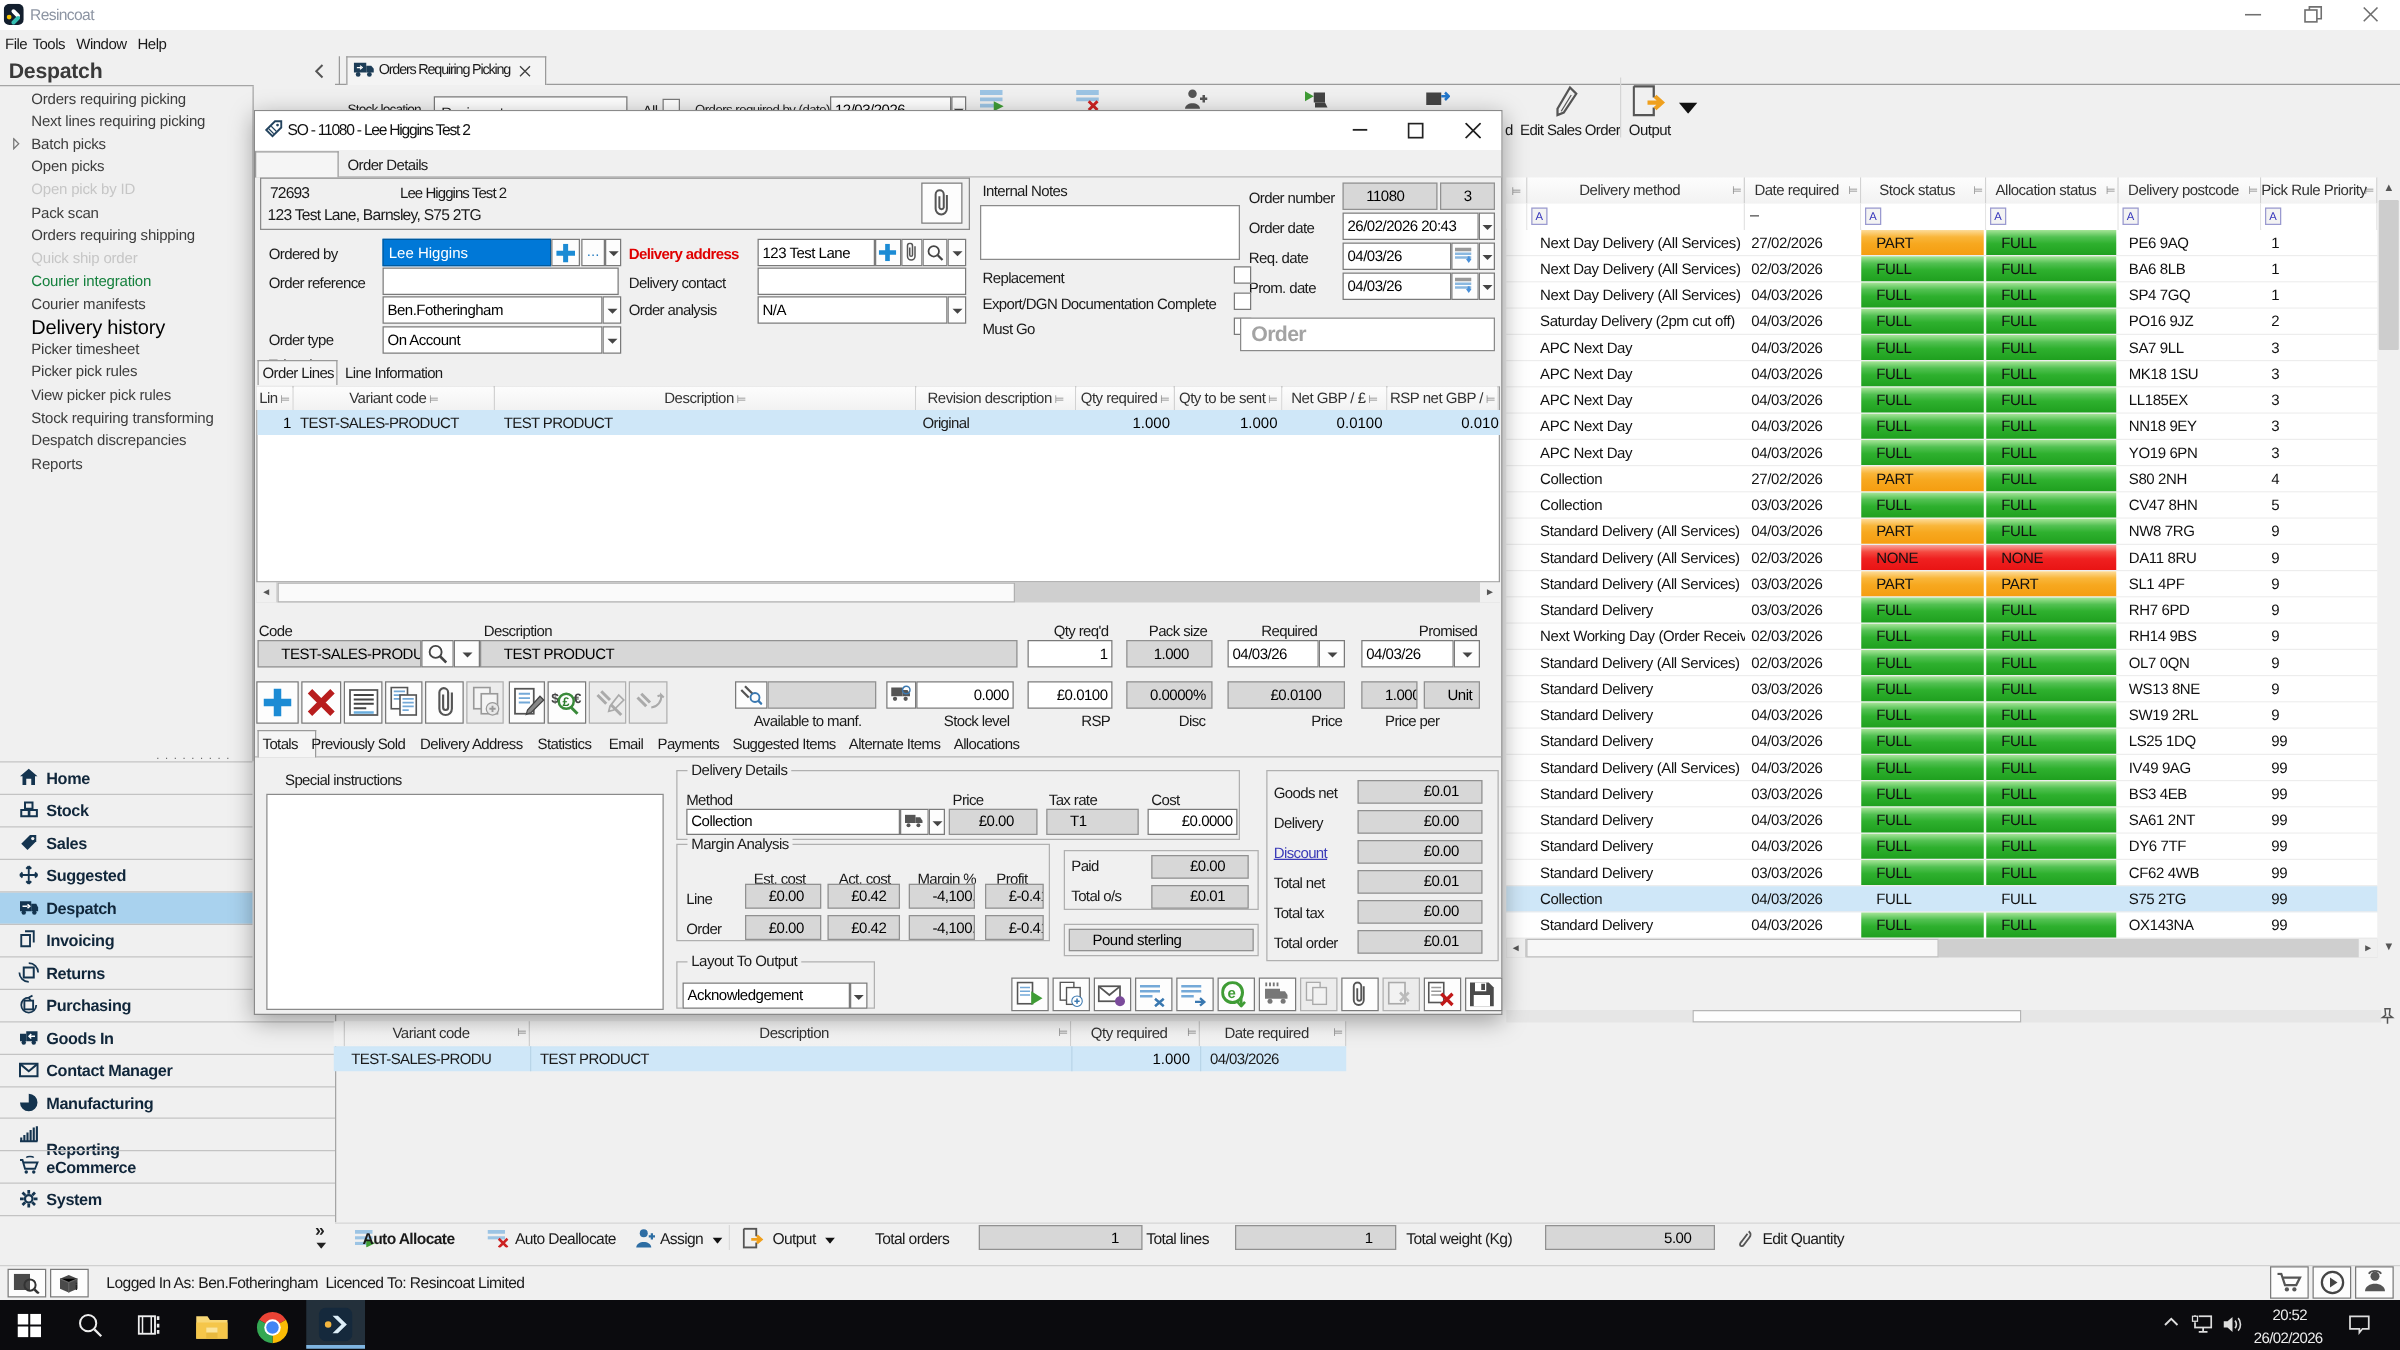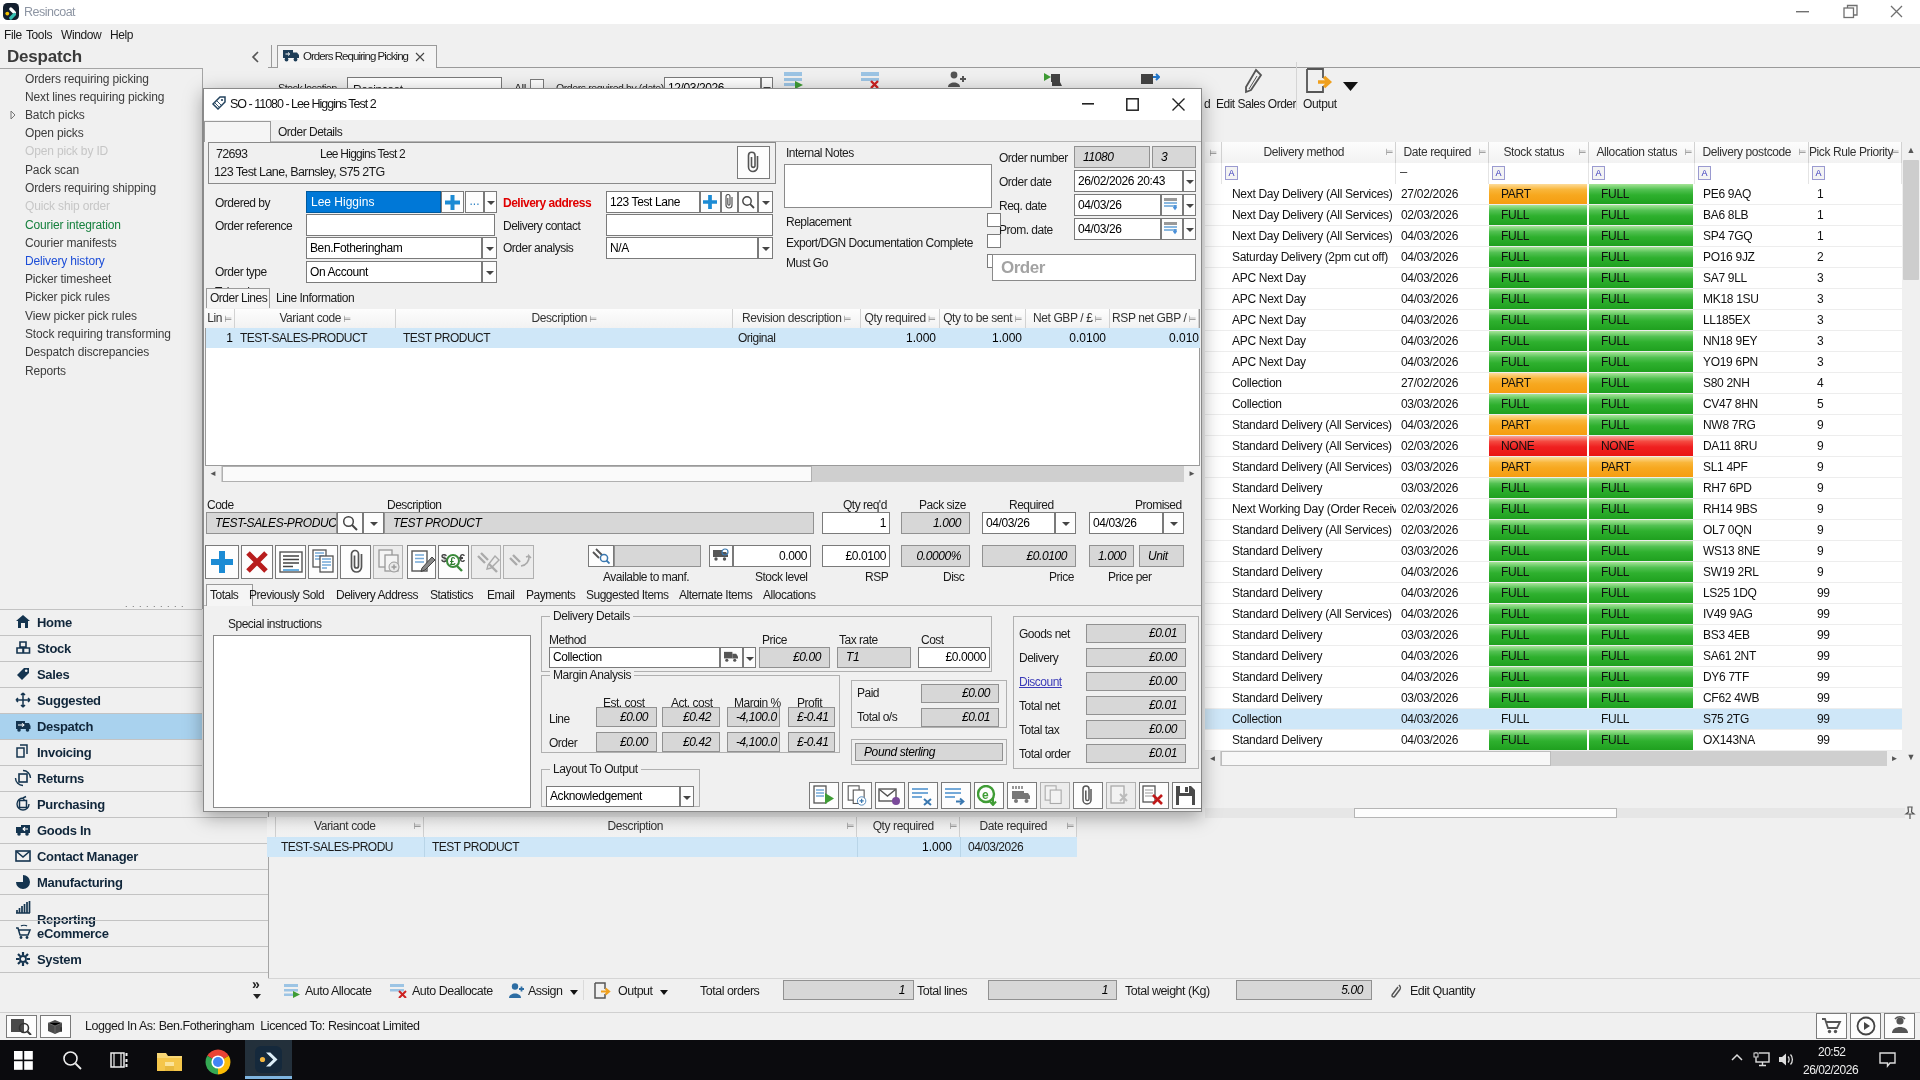--- a/index.html
+++ b/index.html
@@ -1,21 +1,21 @@
 <!DOCTYPE html>
 <html><head><meta charset="utf-8"><style>
 *{margin:0;padding:0;box-sizing:border-box;}
 html,body{width:1920px;height:1080px;overflow:hidden;background:#f0f0f0;
  font-family:"Liberation Sans",sans-serif;-webkit-font-smoothing:antialiased;}
 .ab{position:absolute;}
 .t{font-size:12px;color:#1a1a1a;white-space:nowrap;letter-spacing:-0.5px;}
 .fld{background:#fff;border:1px solid #7a7a7a;font-size:12px;color:#000;
  line-height:19px;padding:0 3px;white-space:nowrap;overflow:hidden;letter-spacing:-0.4px;}
 .gfld{background:#d7d7d7;border:1px solid #919191;font-size:12px;color:#000;
- line-height:19px;padding:0 8px;white-space:nowrap;overflow:hidden;letter-spacing:-0.4px;font-style:italic;}
+ line-height:19px;padding:0 18px;white-space:nowrap;overflow:hidden;letter-spacing:-0.4px;}
 .rt{text-align:right;}
 .dd{background:#fdfdfd;border:1px solid #7a7a7a;}
 .dd:after{content:"";position:absolute;left:50%;top:50%;margin:-1px 0 0 -4px;
  border:4px solid transparent;border-top:4px solid #444;}
 .btn{background:#fdfdfd;border:1px solid #7a7a7a;}
 .grp{border:1px solid #b0b0b0;}
 .grplbl{position:absolute;top:-8px;left:8px;background:#f0f0f0;font-size:12px;letter-spacing:-0.4px;
  color:#1a1a1a;padding:0 3px;white-space:nowrap;}
 .full{background:linear-gradient(180deg,#a6e598 0%,#52c152 28%,#2eb02e 55%,#1fa01f 100%);}
 .part{background:linear-gradient(180deg,#fddc9a 0%,#f9b63a 28%,#f7a81f 55%,#f59d10 100%);}
@@ -63,21 +63,21 @@
 <svg class="ab" style="left:10px;top:110px" width="6" height="10" viewBox="0 0 6 10">
     <path d="M1 1 L5 5 L1 9 Z" fill="none" stroke="#777" stroke-width="1"></path>
   </svg>
 <div class="ab t" style="left:25px;top:126px;color:#3d3d3d;font-size:12px;letter-spacing:-0.15px;">Open picks</div>
 <div class="ab t" style="left:25px;top:144px;color:#c6c6c6;font-size:12px;letter-spacing:-0.15px;">Open pick by ID</div>
 <div class="ab t" style="left:25px;top:163px;color:#3d3d3d;font-size:12px;letter-spacing:-0.15px;">Pack scan</div>
 <div class="ab t" style="left:25px;top:181px;color:#3d3d3d;font-size:12px;letter-spacing:-0.15px;">Orders requiring shipping</div>
 <div class="ab t" style="left:25px;top:199px;color:#c6c6c6;font-size:12px;letter-spacing:-0.15px;">Quick ship order</div>
 <div class="ab t" style="left:25px;top:218px;color:#15803d;font-size:12px;letter-spacing:-0.15px;">Courier integration</div>
 <div class="ab t" style="left:25px;top:236px;color:#3d3d3d;font-size:12px;letter-spacing:-0.15px;">Courier manifests</div>
-<div class="ab t" style="left:25px;top:254px;color:#1d4ed8;font-size:12px;letter-spacing:-0.15px;">Delivery history</div>
+<div class="ab t" style="left:25px;top:254px;color:#000000;font-size:16px;letter-spacing:-0.15px;">Delivery history</div>
 <div class="ab t" style="left:25px;top:272px;color:#3d3d3d;font-size:12px;letter-spacing:-0.15px;">Picker timesheet</div>
 <div class="ab t" style="left:25px;top:290px;color:#3d3d3d;font-size:12px;letter-spacing:-0.15px;">Picker pick rules</div>
 <div class="ab t" style="left:25px;top:309px;color:#3d3d3d;font-size:12px;letter-spacing:-0.15px;">View picker pick rules</div>
 <div class="ab t" style="left:25px;top:327px;color:#3d3d3d;font-size:12px;letter-spacing:-0.15px;">Stock requiring transforming</div>
 <div class="ab t" style="left:25px;top:345px;color:#3d3d3d;font-size:12px;letter-spacing:-0.15px;">Despatch discrepancies</div>
 <div class="ab t" style="left:25px;top:364px;color:#3d3d3d;font-size:12px;letter-spacing:-0.15px;">Reports</div>
 <div class="ab t" style="left:125px;top:599px;color:#666;font-size:9px;letter-spacing:1px;">. . . . . . . . .</div>
 <div class="ab sep" style="left:0px;top:609px;width:202px;height:1px;"></div>
 <div class="ab" style="left:14px;top:613px;">
     <svg width="18" height="18" viewBox="0 0 18 18">
@@ -501,21 +501,21 @@
 <div class="ab " style="left:857px;top:837px;width:95px;height:20px;text-align:right;font-size:12px;line-height:20px;">1.000</div>
 <div class="ab " style="left:960px;top:837px;width:1px;height:20px;background:#b9d5e8;"></div>
 <div class="ab t" style="left:968px;top:840px;font-size:12px;">04/03/2026</div>
 <div class="ab " style="left:268px;top:978px;width:1652px;height:24px;background:#f0f0f0;border-top:1px solid #d5d5d5;"></div>
 <svg class="ab" style="left:284px;top:983px" width="17" height="15" viewBox="0 0 17 15">
     <rect x="0" y="1" width="14" height="3" fill="#9cc4e4"></rect>
     <rect x="0" y="6" width="14" height="2.5" fill="#9cc4e4"></rect>
     <rect x="0" y="10.5" width="10" height="2.5" fill="#9cc4e4"></rect>
     <path d="M9 8 L16 11.5 L9 15 Z" fill="#3f9c35"></path>
   </svg>
-<div class="ab t" style="left:305px;top:984px;font-size:12.5px;">Auto Allocate</div>
+<div class="ab t" style="left:290px;top:984px;font-size:12.5px;font-weight:bold;">Auto Allocate</div>
 <svg class="ab" style="left:390px;top:983px" width="17" height="15" viewBox="0 0 17 15">
     <rect x="0" y="1" width="14" height="3" fill="#9cc4e4"></rect>
     <rect x="0" y="6" width="14" height="2.5" fill="#9cc4e4"></rect>
     <path d="M9 8 L16 15 M16 8 L9 15" stroke="#cc2222" stroke-width="2"></path>
   </svg>
 <div class="ab t" style="left:412px;top:984px;font-size:12.5px;">Auto Deallocate</div>
 <svg class="ab" style="left:508px;top:982px" width="16" height="17" viewBox="0 0 16 17">
     <circle cx="7" cy="4.5" r="3.2" fill="#2d6da3"></circle>
     <path d="M1 16 C1 10,13 10,13 16 Z" fill="#2d6da3"></path>
     <path d="M11 7 H16 M13.5 4.5 V9.5" stroke="#2d6da3" stroke-width="1.8"></path>

